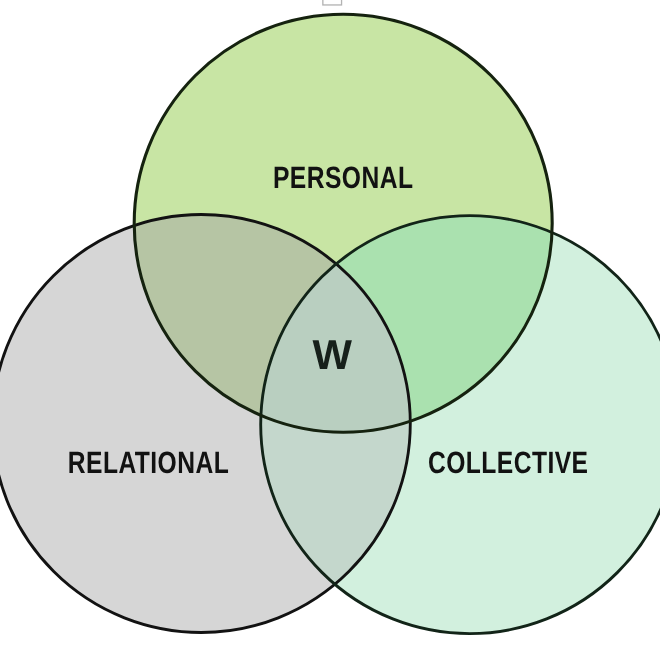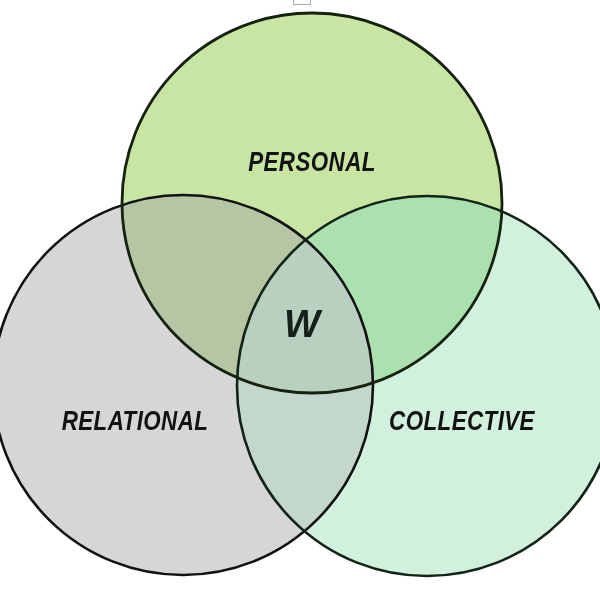--- a/index.html
+++ b/index.html
@@ -7,21 +7,20 @@
     padding: 0;
     background: #ffffff;
   }
   .canvas {
     position: relative;
     width: 600px;
     height: 600px;
     background: #ffffff;
     overflow: hidden;
     font-family: "Liberation Sans", sans-serif;
-    font-style: italic;
   }
   .venn-svg {
     position: absolute;
     left: 0;
     top: 0;
   }
   .circle-label {
     position: absolute;
     transform: translate(-50%, -50%) scaleX(0.8);
     font-size: 28px;

